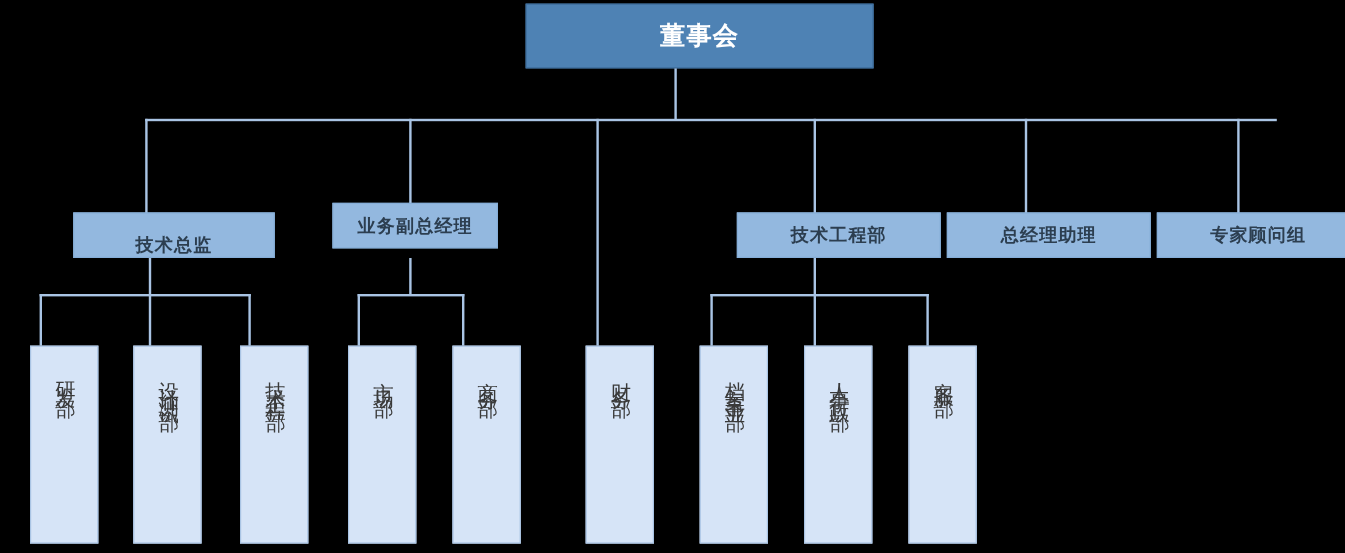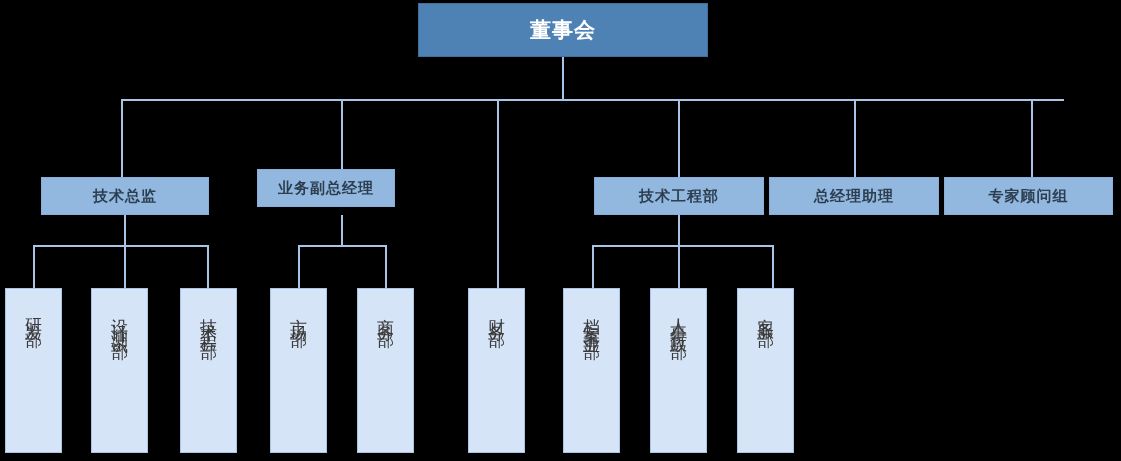--- a/index.html
+++ b/index.html
@@ -25,20 +25,21 @@
   .conn-h { height: 2px; }
 
   
   .node {
     position: absolute;
     box-sizing: border-box;
     display: flex;
     align-items: center;
     justify-content: center;
     text-align: center;
+    margin-left: 20px;
   }
 
   
   .node.level-1 {
     background: #4E82B4;
     border: 1px solid #3F6F9E;
     color: #FFFFFF;
     font-weight: bold;
     font-size: 21px;
     letter-spacing: 1px;
@@ -85,21 +86,21 @@
   <div class="conn conn-h" style="left:121px; top:99px; width:943px;"></div>
 
   <div class="conn conn-v" style="left:121px; top:99px; height:79px;"></div>
   <div class="conn conn-v" style="left:341px; top:99px; height:79px;"></div>
   <div class="conn conn-v" style="left:678px; top:99px; height:79px;"></div>
   <div class="conn conn-v" style="left:854px; top:99px; height:79px;"></div>
   <div class="conn conn-v" style="left:1031px; top:99px; height:79px;"></div>
 
   <div class="conn conn-v" style="left:497px; top:99px; height:189px;"></div>
 
-  <div class="node level-2" style="left:41px; top:177px; width:168px; height:38px;">
+  <div class="node level-2" style="left:41px; top:177px; width:168px; height:38px;align-items:flex-end;">
     <span>技术总监</span>
   </div>
 
   <div class="node level-2" style="left:257px; top:169px; width:138px; height:38px;">
     <span>业务副总经理</span>
   </div>
 
   <div class="node level-2" style="left:594px; top:177px; width:170px; height:38px;">
     <span>技术工程部</span>
   </div>

